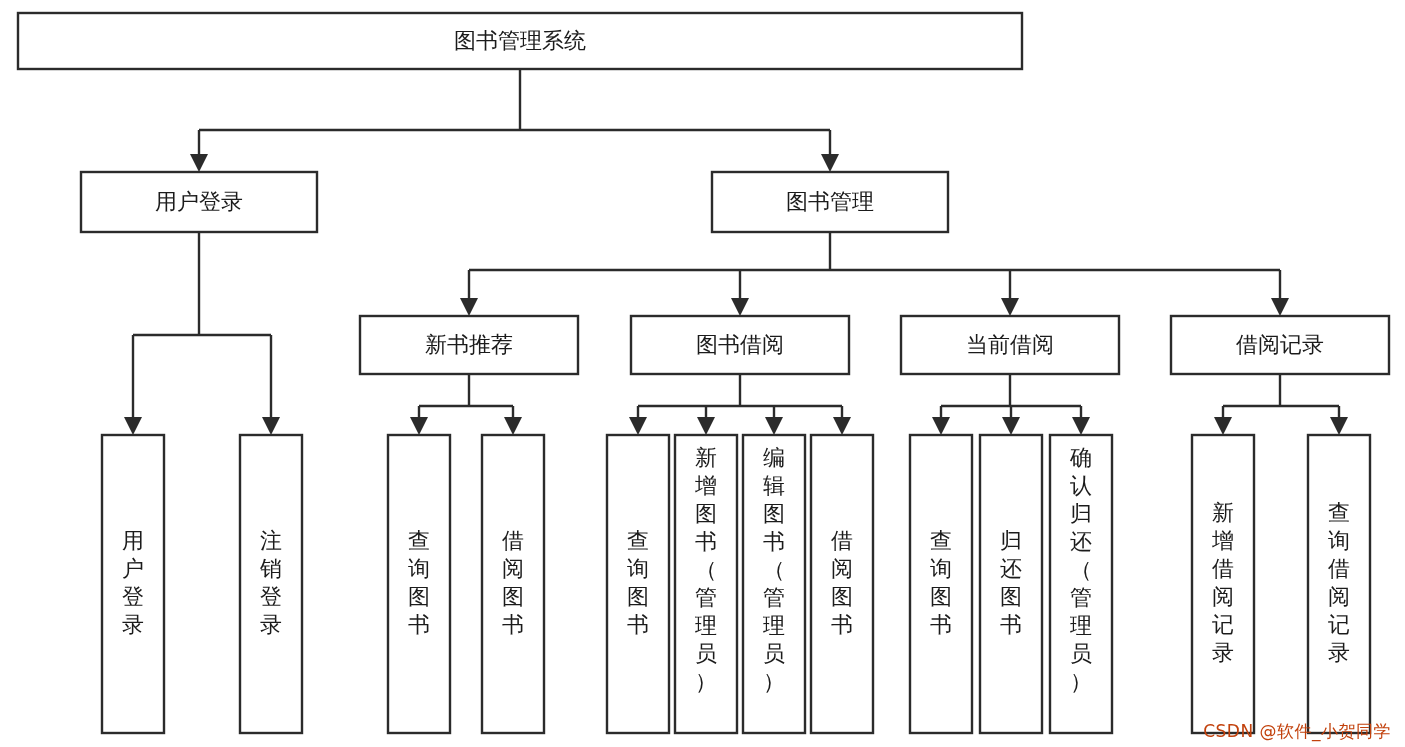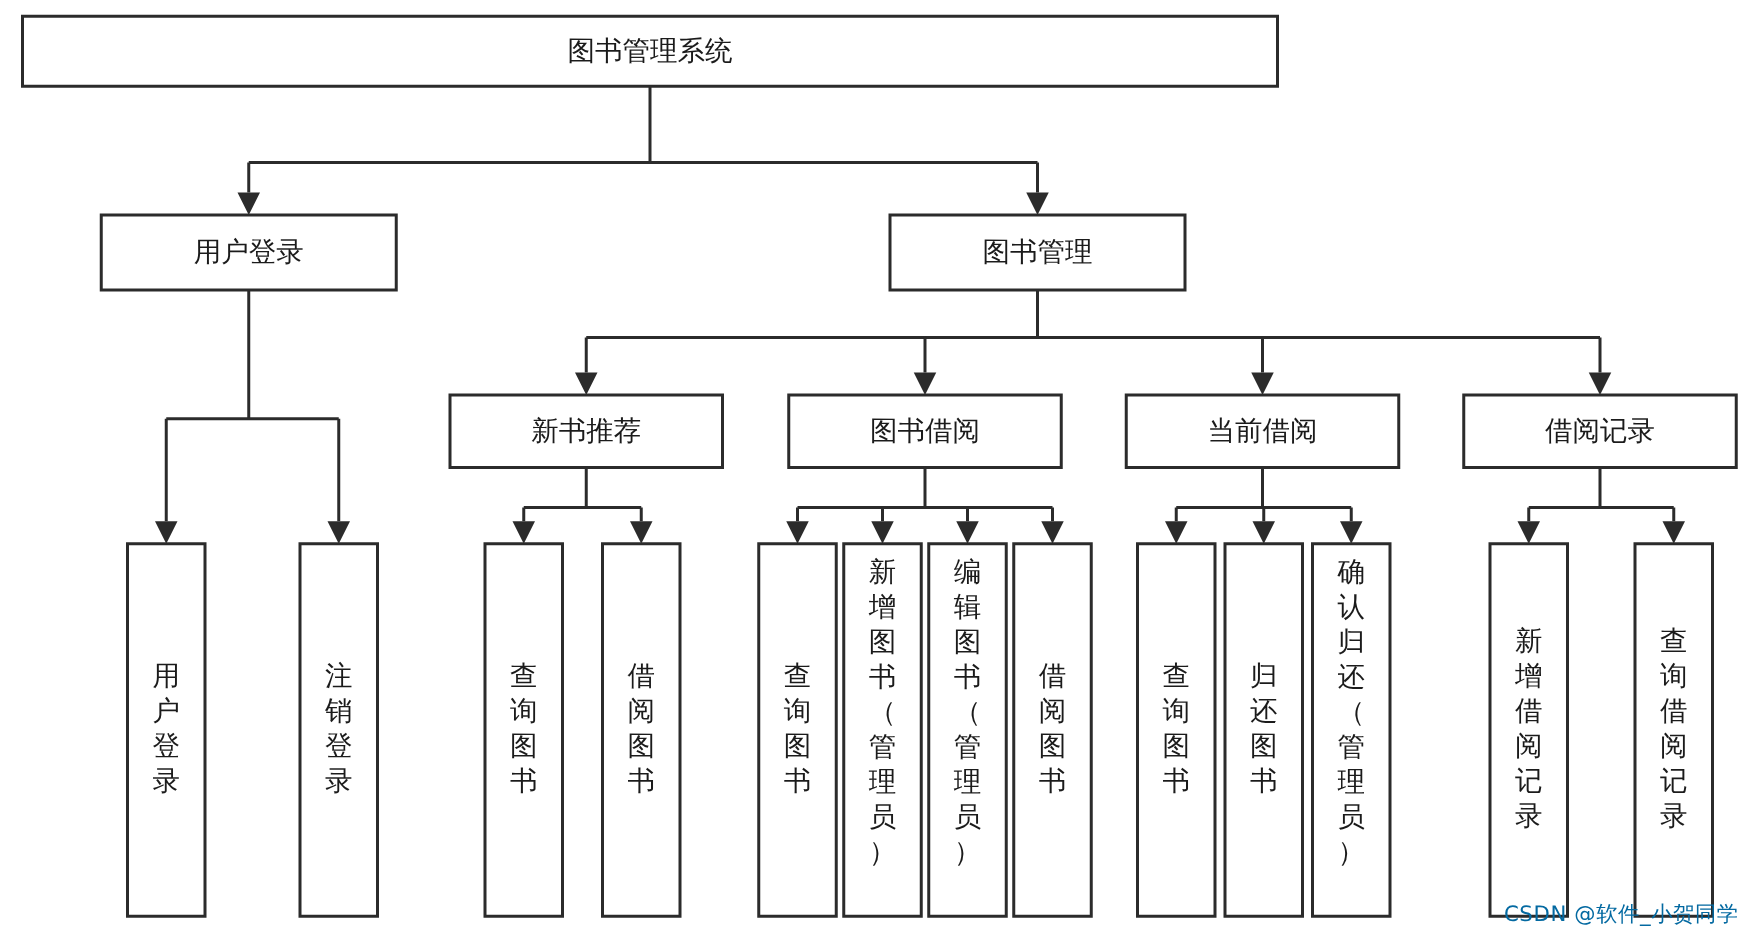--- a/index.html
+++ b/index.html
@@ -54,21 +54,21 @@
     font-size: 22px;
     fill: #1b1b1b;
     text-anchor: middle;
   }
   .watermark {
     position: absolute;
     right: 14px;
     bottom: 4px;
     font-family: "DejaVu Sans", "Liberation Sans", sans-serif;
     font-size: 17px;
-    color: #0369a1;
+    color: #c2410c;
     letter-spacing: 0.5px;
     white-space: nowrap;
     user-select: none;
   }
 </style>
 </head>
 <body>
 
 <div id="diagram-root">
   <svg class="flow" viewBox="0 0 1405 747">

